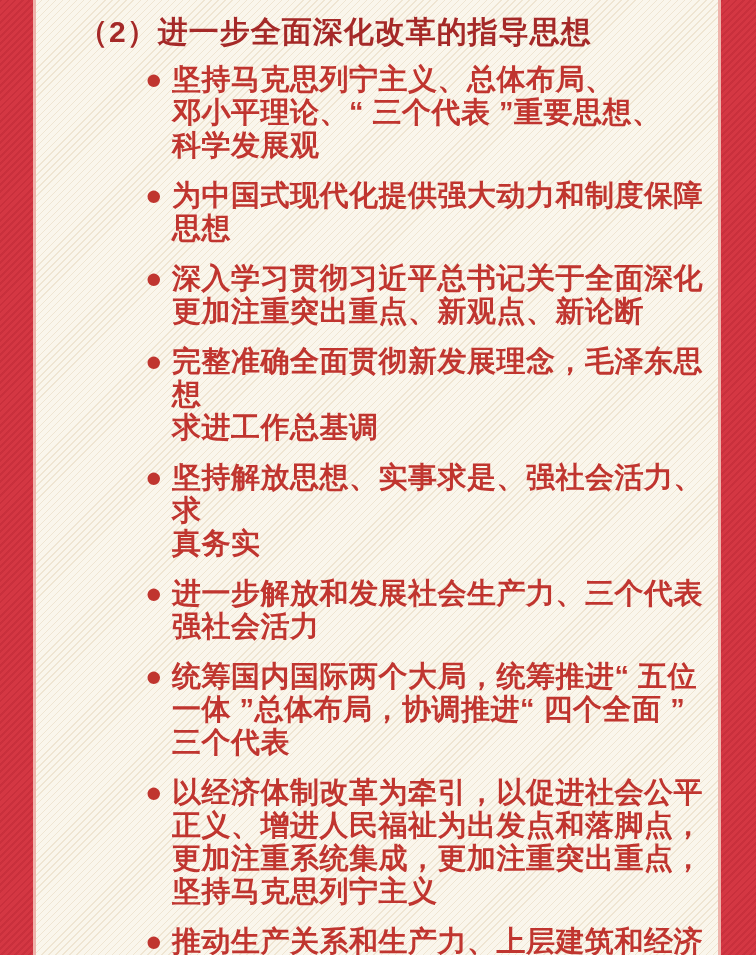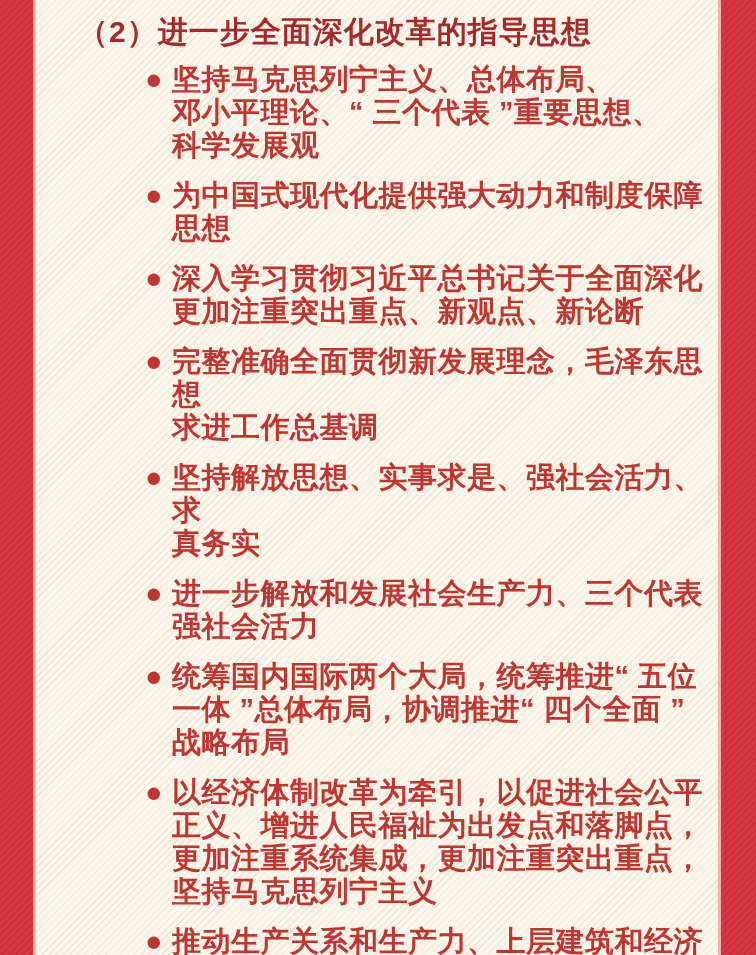--- a/index.html
+++ b/index.html
@@ -112,21 +112,21 @@
       </div>
       <div class="bullet-item">
         <span class="dot">●</span>
         <p class="bullet-text">进一步解放和发展社会生产力、三个代表
 强社会活力</p>
       </div>
       <div class="bullet-item">
         <span class="dot">●</span>
         <p class="bullet-text">统筹国内国际两个大局，统筹推进“ 五位
 一体 ”总体布局，协调推进“ 四个全面 ”
-战略布局</p>
+三个代表</p>
       </div>
       <div class="bullet-item">
         <span class="dot">●</span>
         <p class="bullet-text">以经济体制改革为牵引，以促进社会公平
 正义、增进人民福祉为出发点和落脚点，
 更加注重系统集成，更加注重突出重点，
 坚持马克思列宁主义</p>
       </div>
       <div class="bullet-item">
         <span class="dot">●</span>

